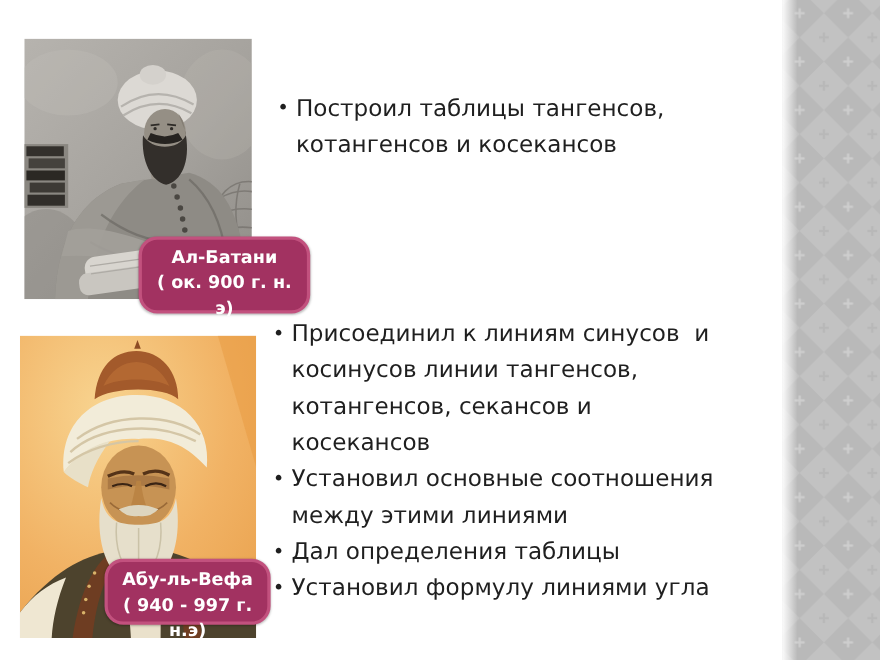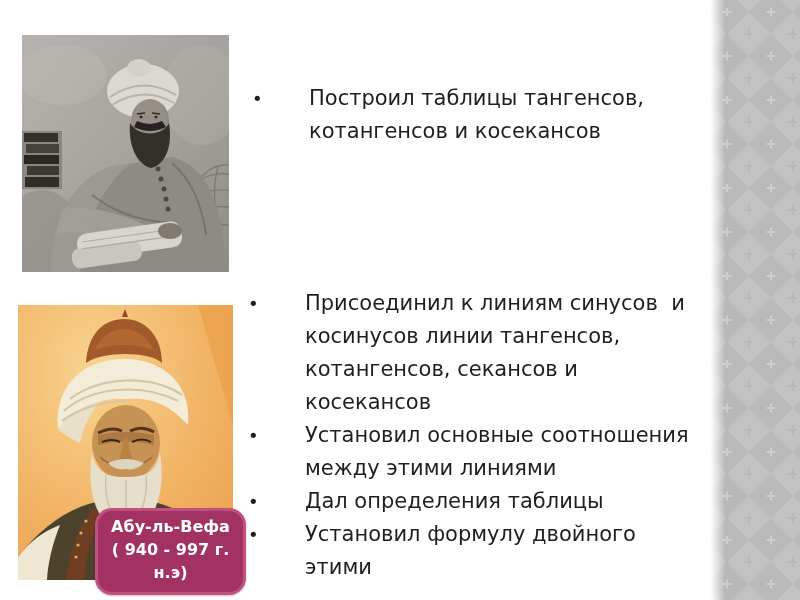--- a/index.html
+++ b/index.html
@@ -22,30 +22,30 @@
     background:var(--badge-fill);
     border:3px solid var(--badge-border);
     border-radius:17px;
     color:var(--badge-text);
     font-weight:bold;font-size:16px;line-height:23px;
     text-align:center;overflow:visible;
     box-shadow:0 1px 2px rgba(0,0,0,0.25);
   }
   .badge .pre{display:block;padding-top:4px;}
   .badge-1{left:126px;top:215px;width:156px;height:70px;}
-  .badge-2{left:95px;top:508px;width:151px;height:87px;}
+  .badge-2{left:95px;top:508px;width:151px;height:60px;}
 
   .pre{white-space:pre-line;}
 
   .text-block{position:absolute;z-index:2;color:var(--text);font-size:21px;line-height:33px;}
   .block-top{left:252px;top:82px;width:456px;}
   .block-bottom{left:248px;top:287px;width:460px;}
   .bullet-row{display:flex;align-items:flex-start;}
   .bullet-row .dot{flex:0 0 17px;font-size:18px;line-height:33px;}
-  .bullet-row .txt{flex:1 1 auto;margin-left:40px;}
+  .bullet-row .txt{flex:1 1 auto;}
 
   .sidebar{position:absolute;z-index:0;right:0;top:0;width:89px;height:600px;}
   .sidebar svg{display:block;width:100%;height:100%;}
   .sidebar-fade{position:absolute;left:0;top:0;width:14px;height:100%;
     background:linear-gradient(to right,rgba(255,255,255,0.95),rgba(255,255,255,0));}
 </style>
 </head>
 <body>
 
 <div class="slide">
@@ -168,20 +168,25 @@
         <path d="M46,106 C70,84 120,76 160,96"></path>
         <path d="M52,94 C84,70 134,70 164,90"></path>
         <path d="M44,116 C60,104 84,96 108,96"></path>
       </g>
       <path d="M68,58 C70,28 86,14 106,14 C128,14 144,32 144,58 C132,46 84,46 68,58 Z" fill="#a35a2b"></path>
       <path d="M76,46 C82,32 94,24 106,24 C118,24 130,32 136,46 C122,38 90,38 76,46 Z" fill="#b76b35" opacity="0.8"></path>
       <path d="M104,12 L110,12 L107,4 Z" fill="#8d4c24"></path>
     </svg>
   </div>
 
+  <div class="badge badge-1">
+    <span class="pre">Ал-Батани
+( ок. 900 г. н.
+э)</span>
+  </div>
   <div class="badge badge-2">
     <span class="pre">Абу-ль-Вефа
 ( 940 - 997 г.
 н.э)</span>
   </div>
 
   <div class="text-block block-top">
     <div class="bullet-row">
       <span class="dot">•</span>
       <span class="txt pre">Построил таблицы тангенсов,
@@ -201,21 +206,21 @@
       <span class="dot">•</span>
       <span class="txt pre">Установил основные соотношения
 между этими линиями</span>
     </div>
     <div class="bullet-row">
       <span class="dot">•</span>
       <span class="txt pre">Дал определения таблицы</span>
     </div>
     <div class="bullet-row">
       <span class="dot">•</span>
-      <span class="txt pre">Установил формулу двойного этими</span>
+      <span class="txt pre">Установил формулу линиями угла</span>
     </div>
   </div>
 
   <div class="sidebar">
     <svg>
       <defs>
         <pattern id="diam" width="44" height="44" patternUnits="userSpaceOnUse" patternTransform="translate(-6,-10)">
           <rect width="44" height="44" fill="var(--sidebar-base,#c2c2c2)"></rect>
           <path d="M22,0 L44,22 L22,44 L0,22 Z" fill="var(--sidebar-diamond,#b9b9b9)"></path>
           <g fill="var(--sidebar-sparkle,#cecece)">

